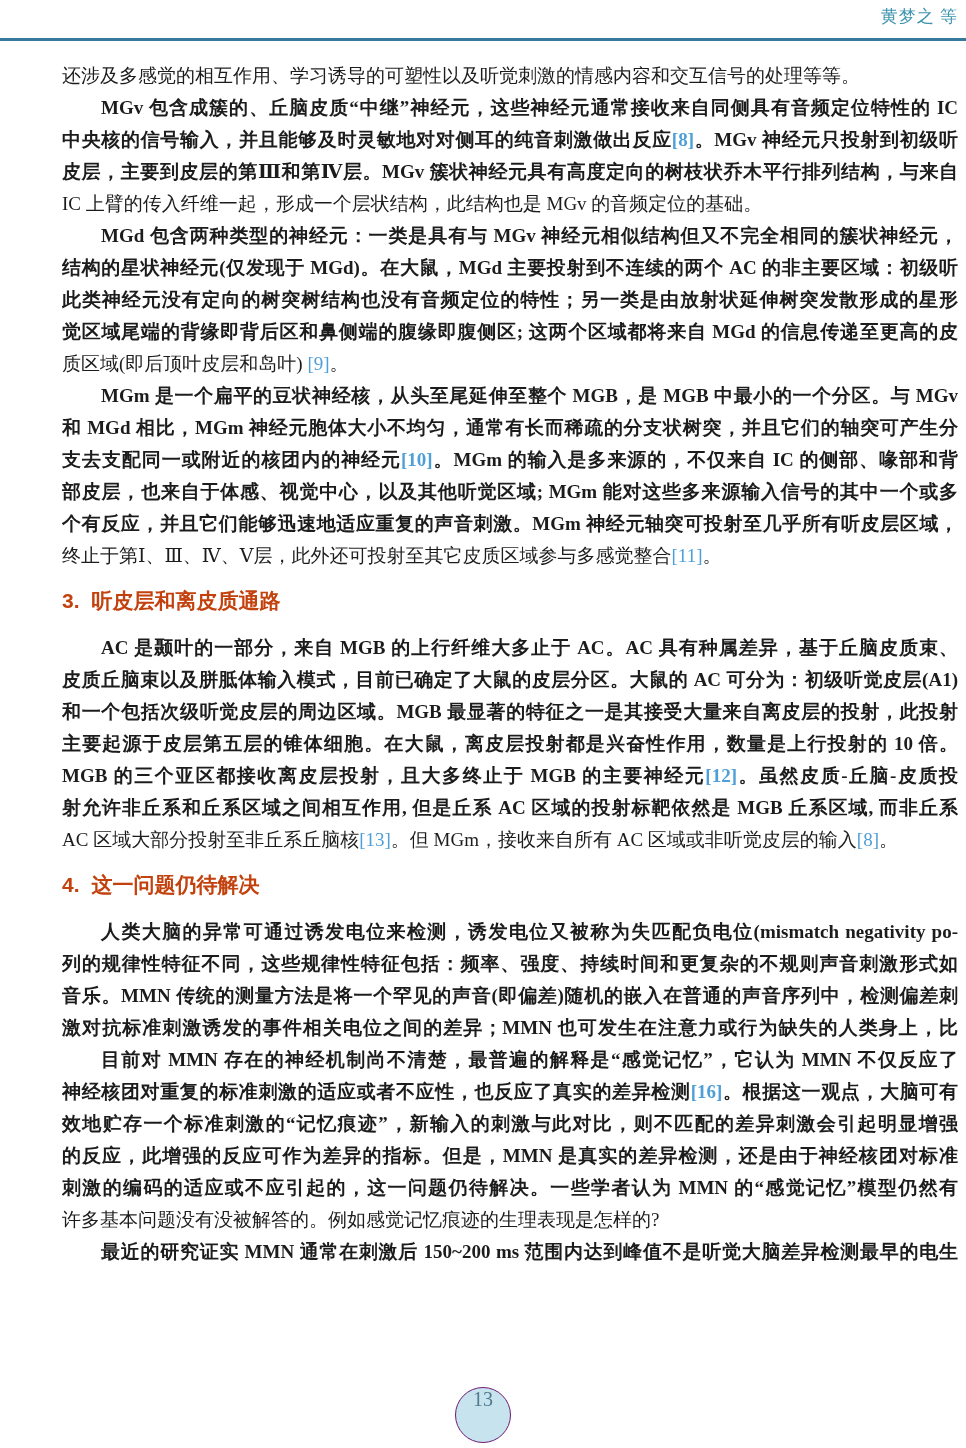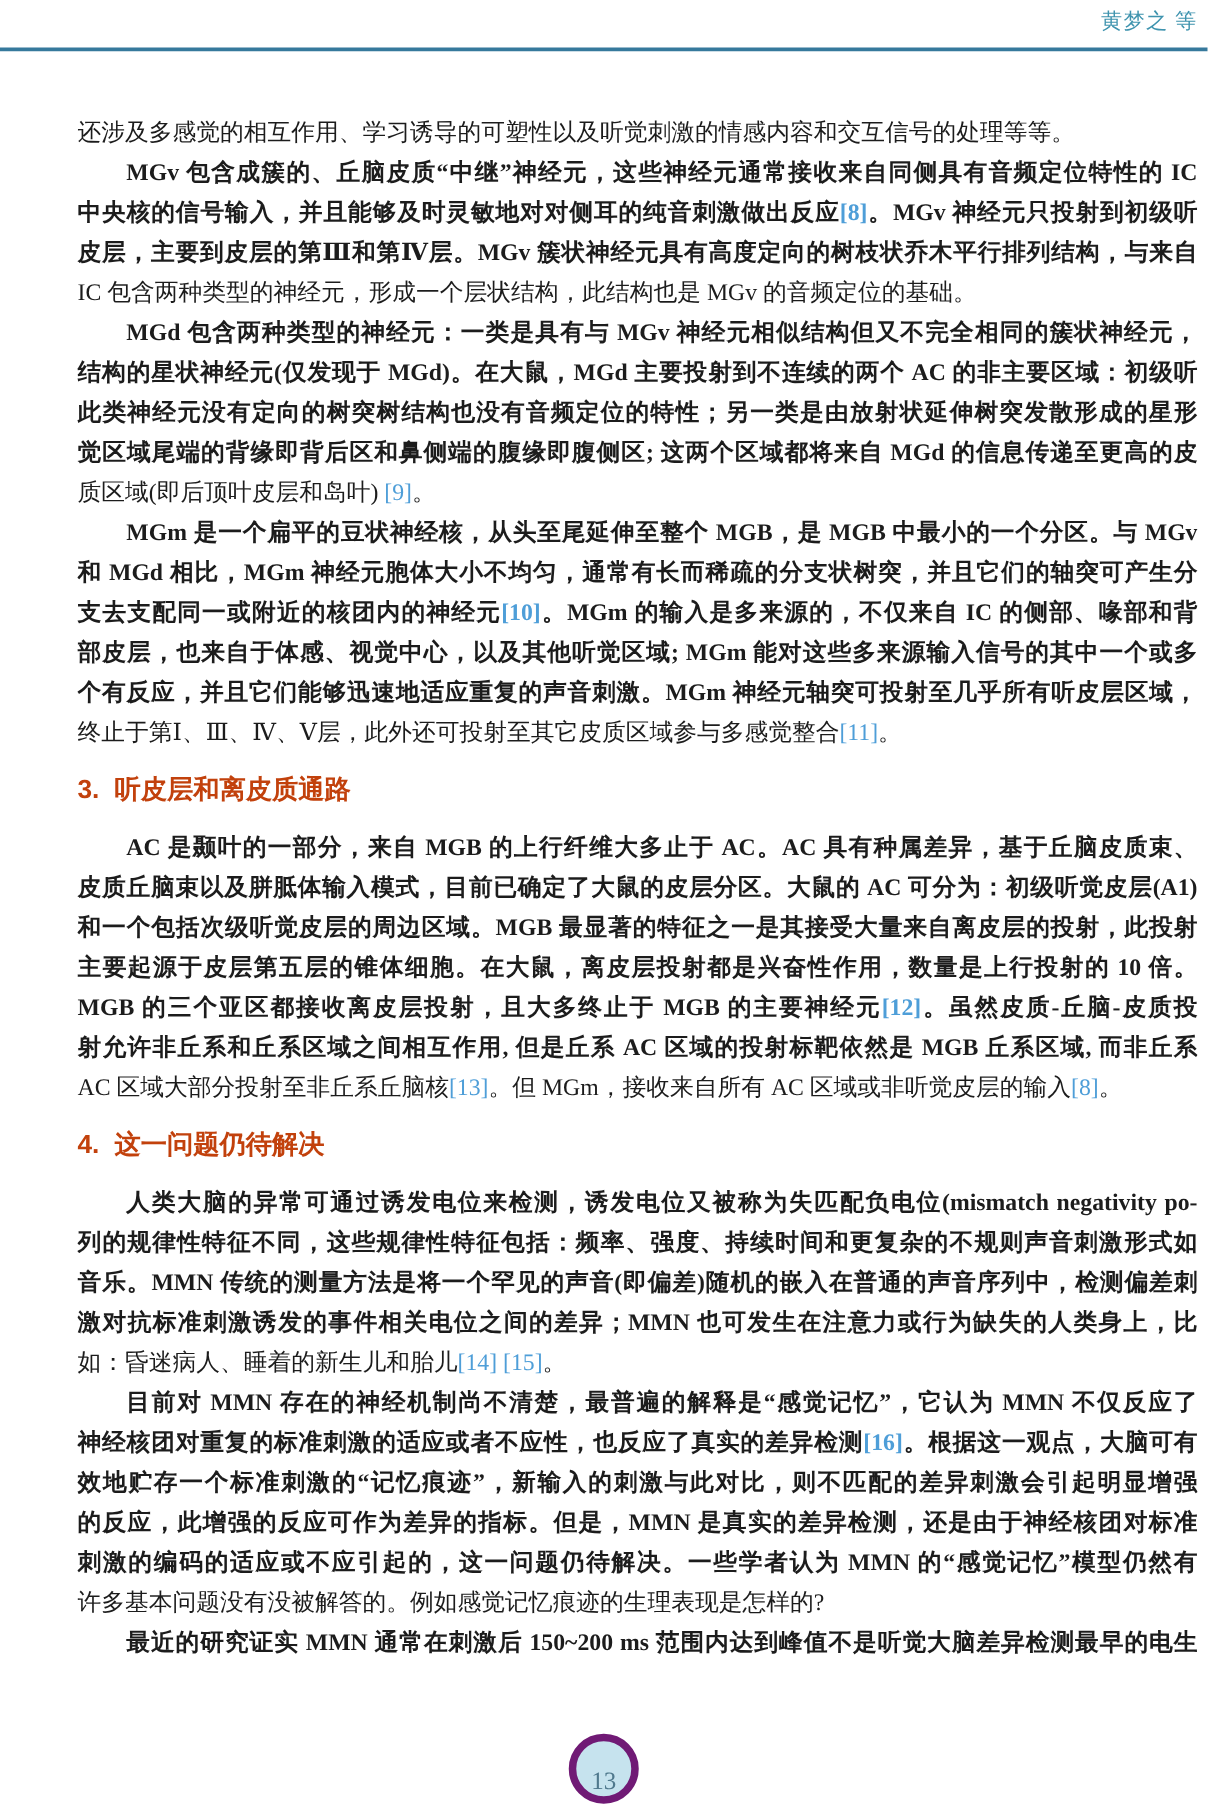--- a/index.html
+++ b/index.html
@@ -4,49 +4,49 @@
 <style>
   html,body{margin:0;padding:0;background:#ffffff;}
   body{width:966px;height:1448px;position:relative;overflow:hidden;
        font-family:"Liberation Serif","DejaVu Serif",serif;color:#1c1c1c;}
   .page{position:absolute;inset:0;background:#ffffff;}
 
   .running-head{position:absolute;top:5px;right:8px;font-size:17px;
        color:#3e93ae;letter-spacing:1px;font-family:"Liberation Serif","DejaVu Serif",serif;margin-left:41px;}
   .header-rule{position:absolute;top:38px;left:0;width:966px;height:3px;background:#36799c;}
 
-  .article{position:absolute;top:60px;left:62px;width:896px;margin-top:31px;}
+  .article{position:absolute;top:60px;left:62px;width:896px;}
   .line{font-size:19px;line-height:32px;height:32px;white-space:nowrap;overflow:hidden;}
   .line.full{white-space:normal;text-align:justify;text-align-last:justify;font-weight:bold;}
   .line.indent{text-indent:39px;}
   .cite{color:#4e9ed8;}
 
   .heading{height:32px;line-height:32px;margin:13px 0 15px 0;
        font-family:"Liberation Sans","DejaVu Sans",sans-serif;
        font-weight:bold;font-size:21px;color:#c2410c;}
   .heading .hnum{margin-right:12px;}
 
   .page-badge{position:absolute;left:455px;top:1387px;width:56px;height:56px;
-       border-radius:50%;background:#c6e3ee;border:6px solid #701a75;
-       box-sizing:border-box;display:flex;align-items:flex-end;justify-content:center;}
+       border-radius:50%;background:#c6e3ee;border:1px solid #701a75;
+       box-sizing:border-box;display:flex;align-items:flex-start;justify-content:center;}
   .page-badge span{font-size:20px;color:#50798d;font-family:"Liberation Serif","DejaVu Serif",serif;}
 </style>
 </head>
 <body>
 
 <div class="page">
   <div class="running-head">黄梦之 等</div>
   <div class="header-rule"></div>
 
   <main class="article">
       <div class="line">还涉及多感觉的相互作用、学习诱导的可塑性以及听觉刺激的情感内容和交互信号的处理等等。</div>
       <div class="line full indent">MGv 包含成簇的、丘脑皮质“中继”神经元，这些神经元通常接收来自同侧具有音频定位特性的 IC</div>
       <div class="line full">中央核的信号输入，并且能够及时灵敏地对对侧耳的纯音刺激做出反应<span class="cite">[8]</span>。MGv 神经元只投射到初级听</div>
       <div class="line full">皮层，主要到皮层的第Ⅲ和第Ⅳ层。MGv 簇状神经元具有高度定向的树枝状乔木平行排列结构，与来自</div>
-      <div class="line">IC 包含两种类型的神经元，形成一个层状结构，此结构也是 MGv 的音频定位的基础。</div>
+      <div class="line">IC 上臂的传入纤维一起，形成一个层状结构，此结构也是 MGv 的音频定位的基础。</div>
       <div class="line full indent">MGd 包含两种类型的神经元：一类是具有与 MGv 神经元相似结构但又不完全相同的簇状神经元，</div>
       <div class="line full">结构的星状神经元(仅发现于 MGd)。在大鼠，MGd 主要投射到不连续的两个 AC 的非主要区域：初级听</div>
       <div class="line full">此类神经元没有定向的树突树结构也没有音频定位的特性；另一类是由放射状延伸树突发散形成的星形</div>
       <div class="line full">觉区域尾端的背缘即背后区和鼻侧端的腹缘即腹侧区; 这两个区域都将来自 MGd 的信息传递至更高的皮</div>
       <div class="line">质区域(即后顶叶皮层和岛叶) <span class="cite">[9]</span>。</div>
       <div class="line full indent">MGm 是一个扁平的豆状神经核，从头至尾延伸至整个 MGB，是 MGB 中最小的一个分区。与 MGv</div>
       <div class="line full">和 MGd 相比，MGm 神经元胞体大小不均匀，通常有长而稀疏的分支状树突，并且它们的轴突可产生分</div>
       <div class="line full">支去支配同一或附近的核团内的神经元<span class="cite">[10]</span>。MGm 的输入是多来源的，不仅来自 IC 的侧部、喙部和背</div>
       <div class="line full">部皮层，也来自于体感、视觉中心，以及其他听觉区域; MGm 能对这些多来源输入信号的其中一个或多</div>
       <div class="line full">个有反应，并且它们能够迅速地适应重复的声音刺激。MGm 神经元轴突可投射至几乎所有听皮层区域，</div>
@@ -57,21 +57,20 @@
       <div class="line full">和一个包括次级听觉皮层的周边区域。MGB 最显著的特征之一是其接受大量来自离皮层的投射，此投射</div>
       <div class="line full">主要起源于皮层第五层的锥体细胞。在大鼠，离皮层投射都是兴奋性作用，数量是上行投射的 10 倍。</div>
       <div class="line full">MGB 的三个亚区都接收离皮层投射，且大多终止于 MGB 的主要神经元<span class="cite">[12]</span>。虽然皮质‐丘脑‐皮质投</div>
       <div class="line full">射允许非丘系和丘系区域之间相互作用, 但是丘系 AC 区域的投射标靶依然是 MGB 丘系区域, 而非丘系</div>
       <div class="line">AC 区域大部分投射至非丘系丘脑核<span class="cite">[13]</span>。但 MGm，接收来自所有 AC 区域或非听觉皮层的输入<span class="cite">[8]</span>。</div>
       <div class="heading"><span class="hnum">4.</span><span>这一问题仍待解决</span></div>
       <div class="line full indent">人类大脑的异常可通过诱发电位来检测，诱发电位又被称为失匹配负电位(mismatch  negativity  po-</div>
       <div class="line full">列的规律性特征不同，这些规律性特征包括：频率、强度、持续时间和更复杂的不规则声音刺激形式如</div>
       <div class="line full">音乐。MMN 传统的测量方法是将一个罕见的声音(即偏差)随机的嵌入在普通的声音序列中，检测偏差刺</div>
       <div class="line full">激对抗标准刺激诱发的事件相关电位之间的差异；MMN  也可发生在注意力或行为缺失的人类身上，比</div>
-      <div class="line">如：昏迷病人、睡着的新生儿和胎儿<span class="cite">[14]</span> <span class="cite">[15]</span>。</div>
       <div class="line full indent">目前对 MMN 存在的神经机制尚不清楚，最普遍的解释是“感觉记忆”，它认为 MMN 不仅反应了</div>
       <div class="line full">神经核团对重复的标准刺激的适应或者不应性，也反应了真实的差异检测<span class="cite">[16]</span>。根据这一观点，大脑可有</div>
       <div class="line full">效地贮存一个标准刺激的“记忆痕迹”，新输入的刺激与此对比，则不匹配的差异刺激会引起明显增强</div>
       <div class="line full">的反应，此增强的反应可作为差异的指标。但是，MMN  是真实的差异检测，还是由于神经核团对标准</div>
       <div class="line full">刺激的编码的适应或不应引起的，这一问题仍待解决。一些学者认为 MMN 的“感觉记忆”模型仍然有</div>
       <div class="line">许多基本问题没有没被解答的。例如感觉记忆痕迹的生理表现是怎样的?</div>
       <div class="line full indent">最近的研究证实 MMN 通常在刺激后 150~200 ms 范围内达到峰值不是听觉大脑差异检测最早的电生</div>
     </main>
 
   <div class="page-badge">

